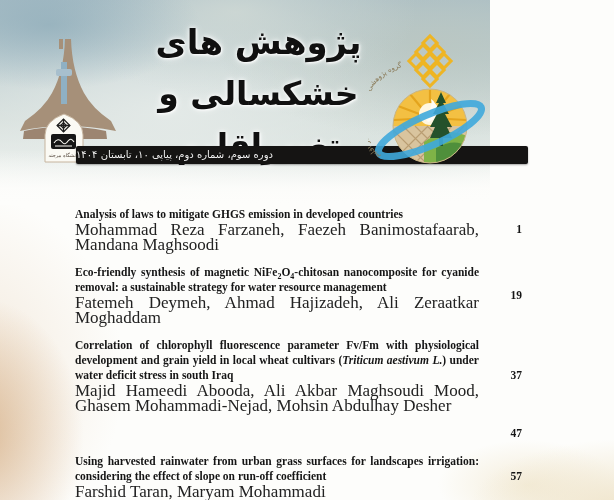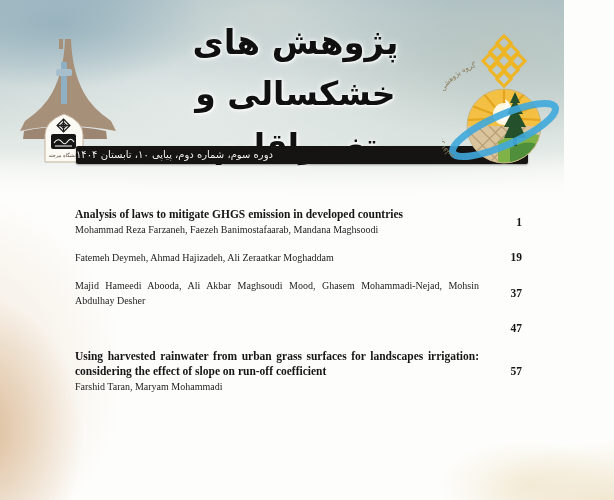--- a/index.html
+++ b/index.html
@@ -5,21 +5,21 @@
   html,body{margin:0;padding:0;}
   body{width:614px;height:500px;overflow:hidden;font-family:"Liberation Serif",serif;}
   .page{position:relative;width:614px;height:500px;
     background:
       radial-gradient(ellipse 150px 200px at -3% 87%, rgba(195,138,78,.50), rgba(195,138,78,0) 68%),
       radial-gradient(ellipse 230px 260px at -6% 75%, rgba(214,176,132,.28), rgba(214,176,132,0) 70%),
       radial-gradient(ellipse 210px 95px at 102% 102%, rgba(238,226,198,.95), rgba(238,226,198,0) 75%),
       radial-gradient(ellipse 120px 60px at 86% 97%, rgba(242,233,210,.8), rgba(242,233,210,0) 75%),
       #fdfdfb;}
   
-  .header{position:absolute;left:0;top:0;width:564px;height:205px;
+  .header{position:absolute;left:0;top:0;width:490px;height:205px;
     background:
       radial-gradient(ellipse 210px 90px at 10% 12%, rgba(148,176,188,.85), rgba(148,176,188,0) 72%),
       radial-gradient(ellipse 260px 120px at 48% 6%, rgba(206,216,212,.9), rgba(206,216,212,0) 70%),
       radial-gradient(ellipse 300px 130px at 88% 22%, rgba(186,198,192,.85), rgba(186,198,192,0) 72%),
       radial-gradient(ellipse 340px 150px at 35% 55%, rgba(228,234,232,.95), rgba(228,234,232,0) 78%),
       radial-gradient(ellipse 280px 120px at 70% 62%, rgba(214,224,220,.8), rgba(214,224,220,0) 75%),
       linear-gradient(180deg,#a9bec7 0%,#bfcfd2 30%,#d6dfdc 58%,#eaefec 80%,#fdfdfb 100%);}
   .header-fade{position:absolute;left:0;top:150px;width:614px;height:55px;
     background:linear-gradient(180deg,rgba(253,253,251,0) 0%,rgba(253,253,251,.9) 70%,#fdfdfb 100%);}
   .title-block{position:absolute;left:135px;right:108px;top:16px;text-align:center;direction:rtl;
@@ -33,21 +33,21 @@
     box-shadow:0 1px 2px rgba(0,0,0,.35);}
   .logo-left{position:absolute;left:4px;top:36px;width:122px;height:132px;}
   .logo-right{position:absolute;right:-2px;top:30px;width:124px;height:148px;}
   
   .toc{position:absolute;left:75px;top:207px;width:455px;color:#1b1b1b;}
   .article{display:flex;align-items:center;margin-bottom:13px;}
   .article-text{width:404px;}
   .article-title{font-weight:bold;font-size:11.5px;line-height:15px;
     text-align:justify;text-align-last:left;color:#151515;}
   .article-title sub{font-size:8px;line-height:0;}
-  .article-authors{font-size:10px;line-height:15px;text-align:justify;text-align-last:left;color:#222;}
+  .article-authors{font-size:17px;line-height:15px;text-align:justify;text-align-last:left;color:#222;}
   .article-page{margin-left:auto;font-weight:bold;font-size:11.5px;line-height:15px;
     padding-right:8px;color:#151515;}
 </style>
 </head>
 <body>
 
 <div class="page">
 
   <div class="header">
     <div class="header-fade"></div>
@@ -126,27 +126,29 @@
     <div class="article">
       <div class="article-text">
         <div class="article-title"><span>Analysis of laws to mitigate GHGS emission in developed countries</span></div>
         <div class="article-authors">Mohammad Reza Farzaneh, Faezeh Banimostafaarab, Mandana Maghsoodi</div>
       </div>
       <div class="article-page">1</div>
     </div>
 
     <div class="article">
       <div class="article-text">
+        <div class="article-title"><span>Eco-friendly synthesis of magnetic NiFe</span><sub>2</sub><span>O</span><sub>4</sub><span>-chitosan nanocomposite for cyanide removal: a sustainable strategy for water resource management</span></div>
         <div class="article-authors">Fatemeh Deymeh, Ahmad Hajizadeh, Ali Zeraatkar Moghaddam</div>
       </div>
       <div class="article-page">19</div>
     </div>
 
     <div class="article">
       <div class="article-text">
+        <div class="article-title"><span>Correlation of chlorophyll fluorescence parameter Fv/Fm with physiological development and grain yield in local wheat cultivars (</span><i>Triticum aestivum L.</i><span>) under water deficit stress in south Iraq</span></div>
         <div class="article-authors">Majid Hameedi Abooda, Ali Akbar Maghsoudi Mood, Ghasem Mohammadi-Nejad, Mohsin Abdulhay Desher</div>
       </div>
       <div class="article-page">37</div>
     </div>
 
     <div class="article">
       <div class="article-page">47</div>
     </div>
 
     <div class="article">

